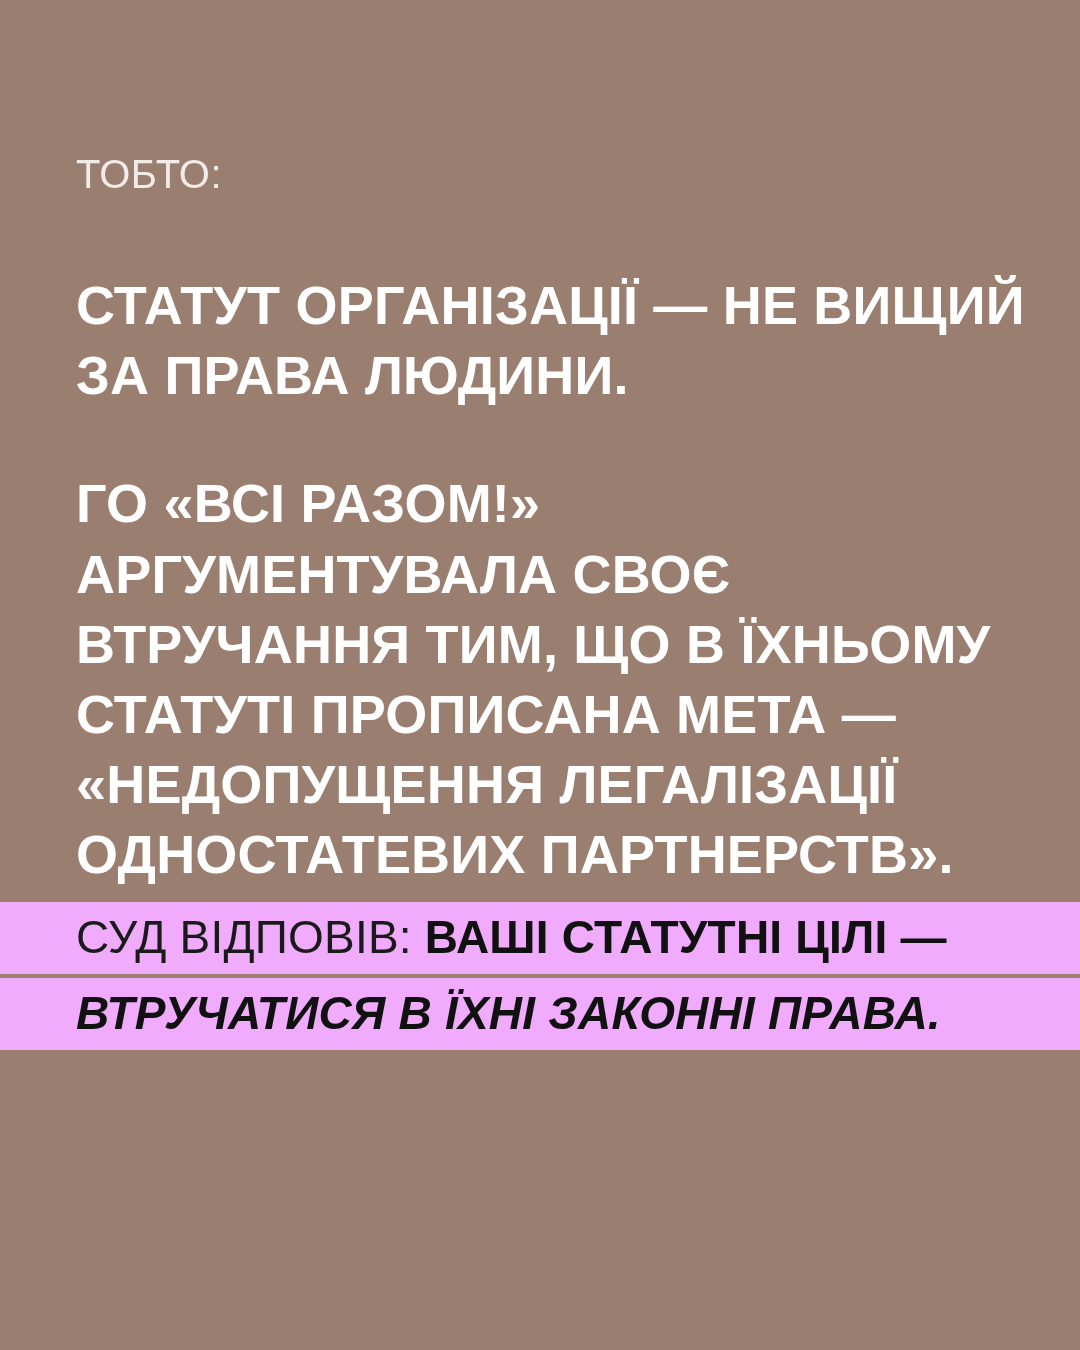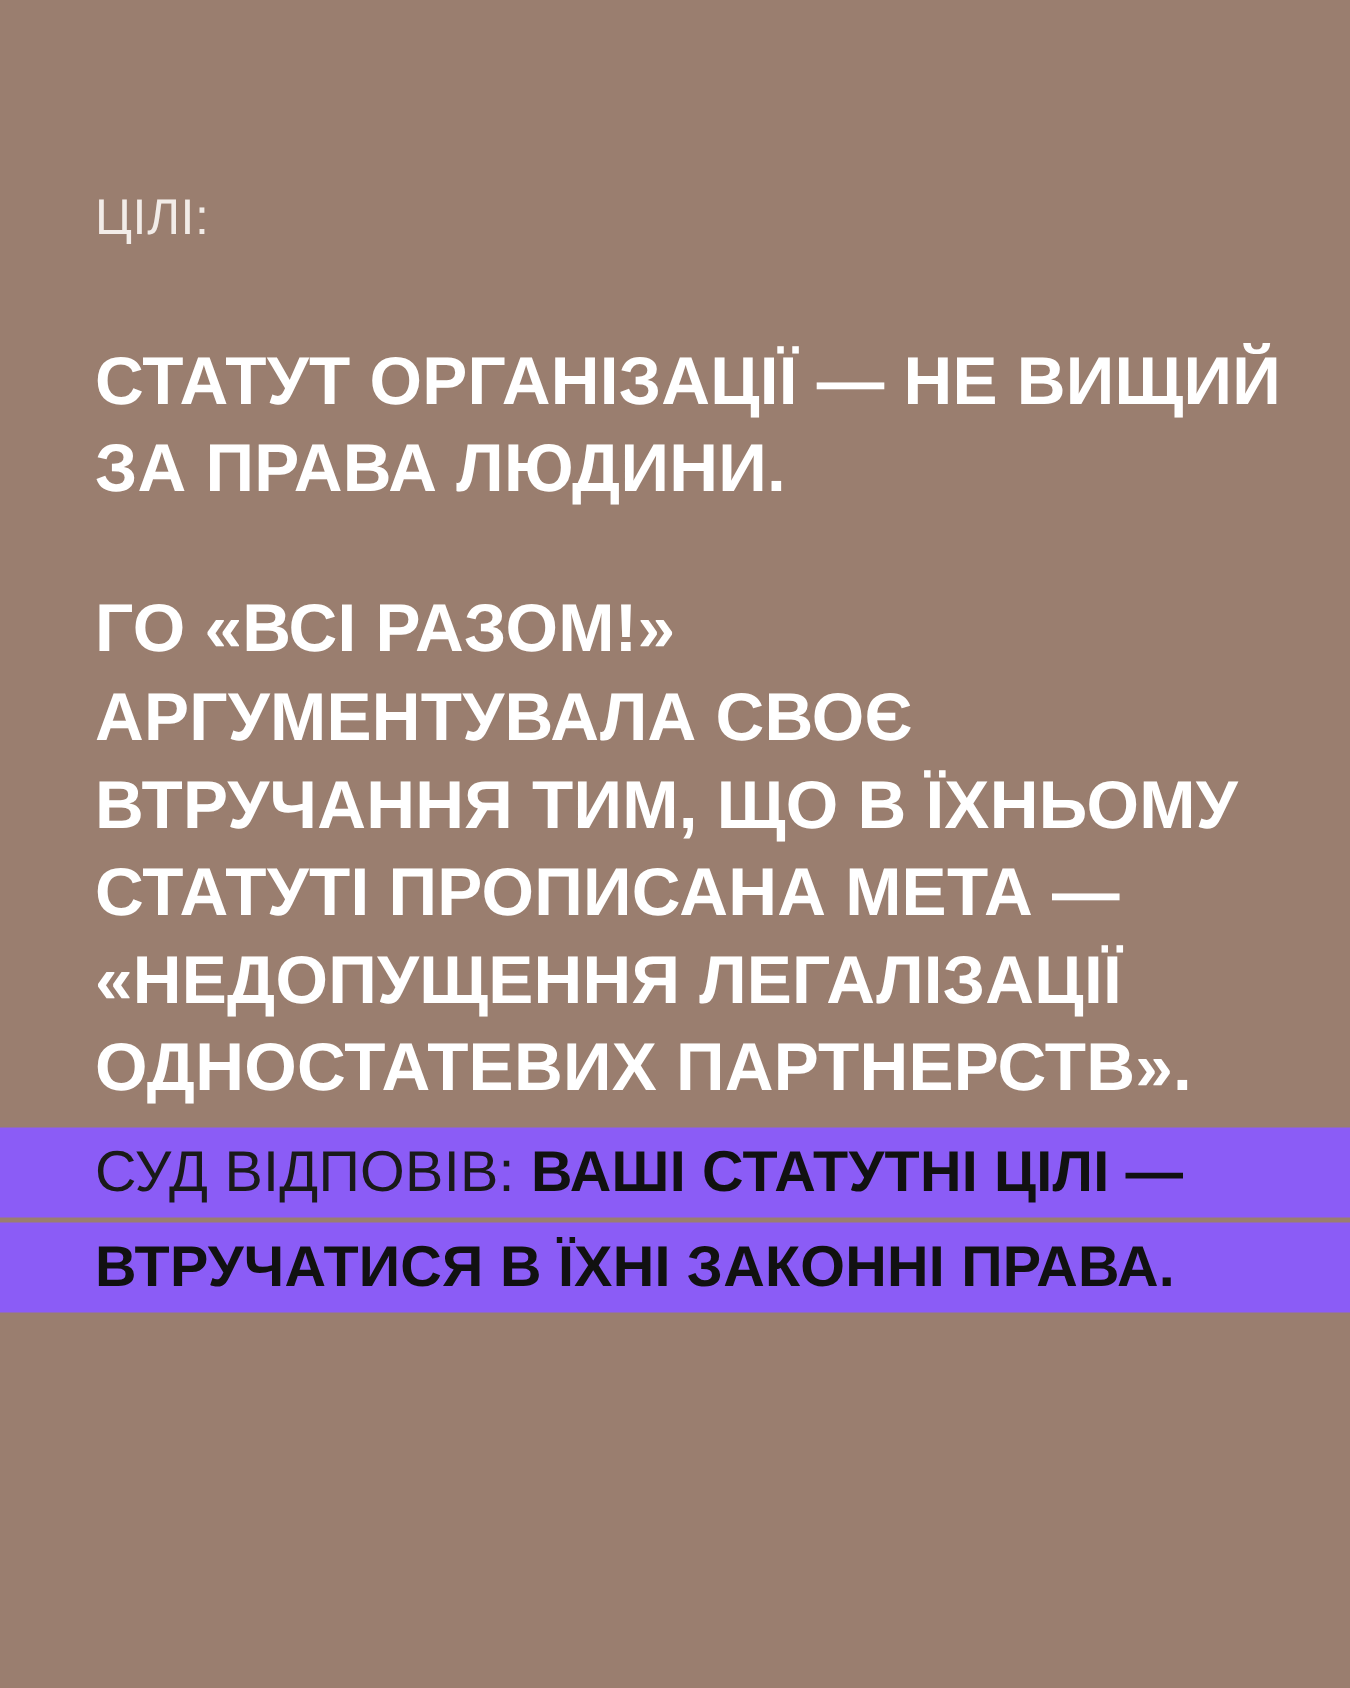--- a/index.html
+++ b/index.html
@@ -60,48 +60,48 @@
   
   .highlight-block {
     position: absolute;
     left: 0;
     top: 902px;
     width: 1080px;
   }
 
   .hl-line {
     display: block;
-    background: #8b5cf6;
+    background: #f0abfc;
     color: #111111;
     font-size: 46px;
     font-weight: 700;
     line-height: 1.30;
     letter-spacing: 0.2px;
     text-transform: uppercase;
     padding: 6px 0 6px 76px;
     margin: 0 0 4px 0;
     box-sizing: border-box;
     width: 1080px;
     white-space: nowrap;
   }
-  .hl-line:last-child { margin-bottom: 0; }
+  .hl-line:last-child { margin-bottom: 0; font-style: italic; }
 
   .hl-lead {
     font-weight: 400;
     color: #1a1a1a;
   }
 </style>
 </head>
 <body>
 
 <div class="slide">
   <div class="content">
 
     <div class="light-block">
-      <p class="kicker">ЦІЛІ:</p>
+      <p class="kicker">ТОБТО:</p>
 
       <p class="para">СТАТУТ ОРГАНІЗАЦІЇ — НЕ ВИЩИЙ ЗА ПРАВА ЛЮДИНИ.</p>
 
       <p class="para">ГО «ВСІ РАЗОМ!» АРГУМЕНТУВАЛА СВОЄ ВТРУЧАННЯ ТИМ, ЩО В ЇХНЬОМУ СТАТУТІ ПРОПИСАНА МЕТА — «НЕДОПУЩЕННЯ ЛЕГАЛІЗАЦІЇ ОДНОСТАТЕВИХ ПАРТНЕРСТВ».</p>
     </div>
 
     <div class="highlight-block">
       <div class="hl-line"><span class="hl-lead">СУД ВІДПОВІВ: </span><span>ВАШІ СТАТУТНІ ЦІЛІ —</span></div>
 
 

